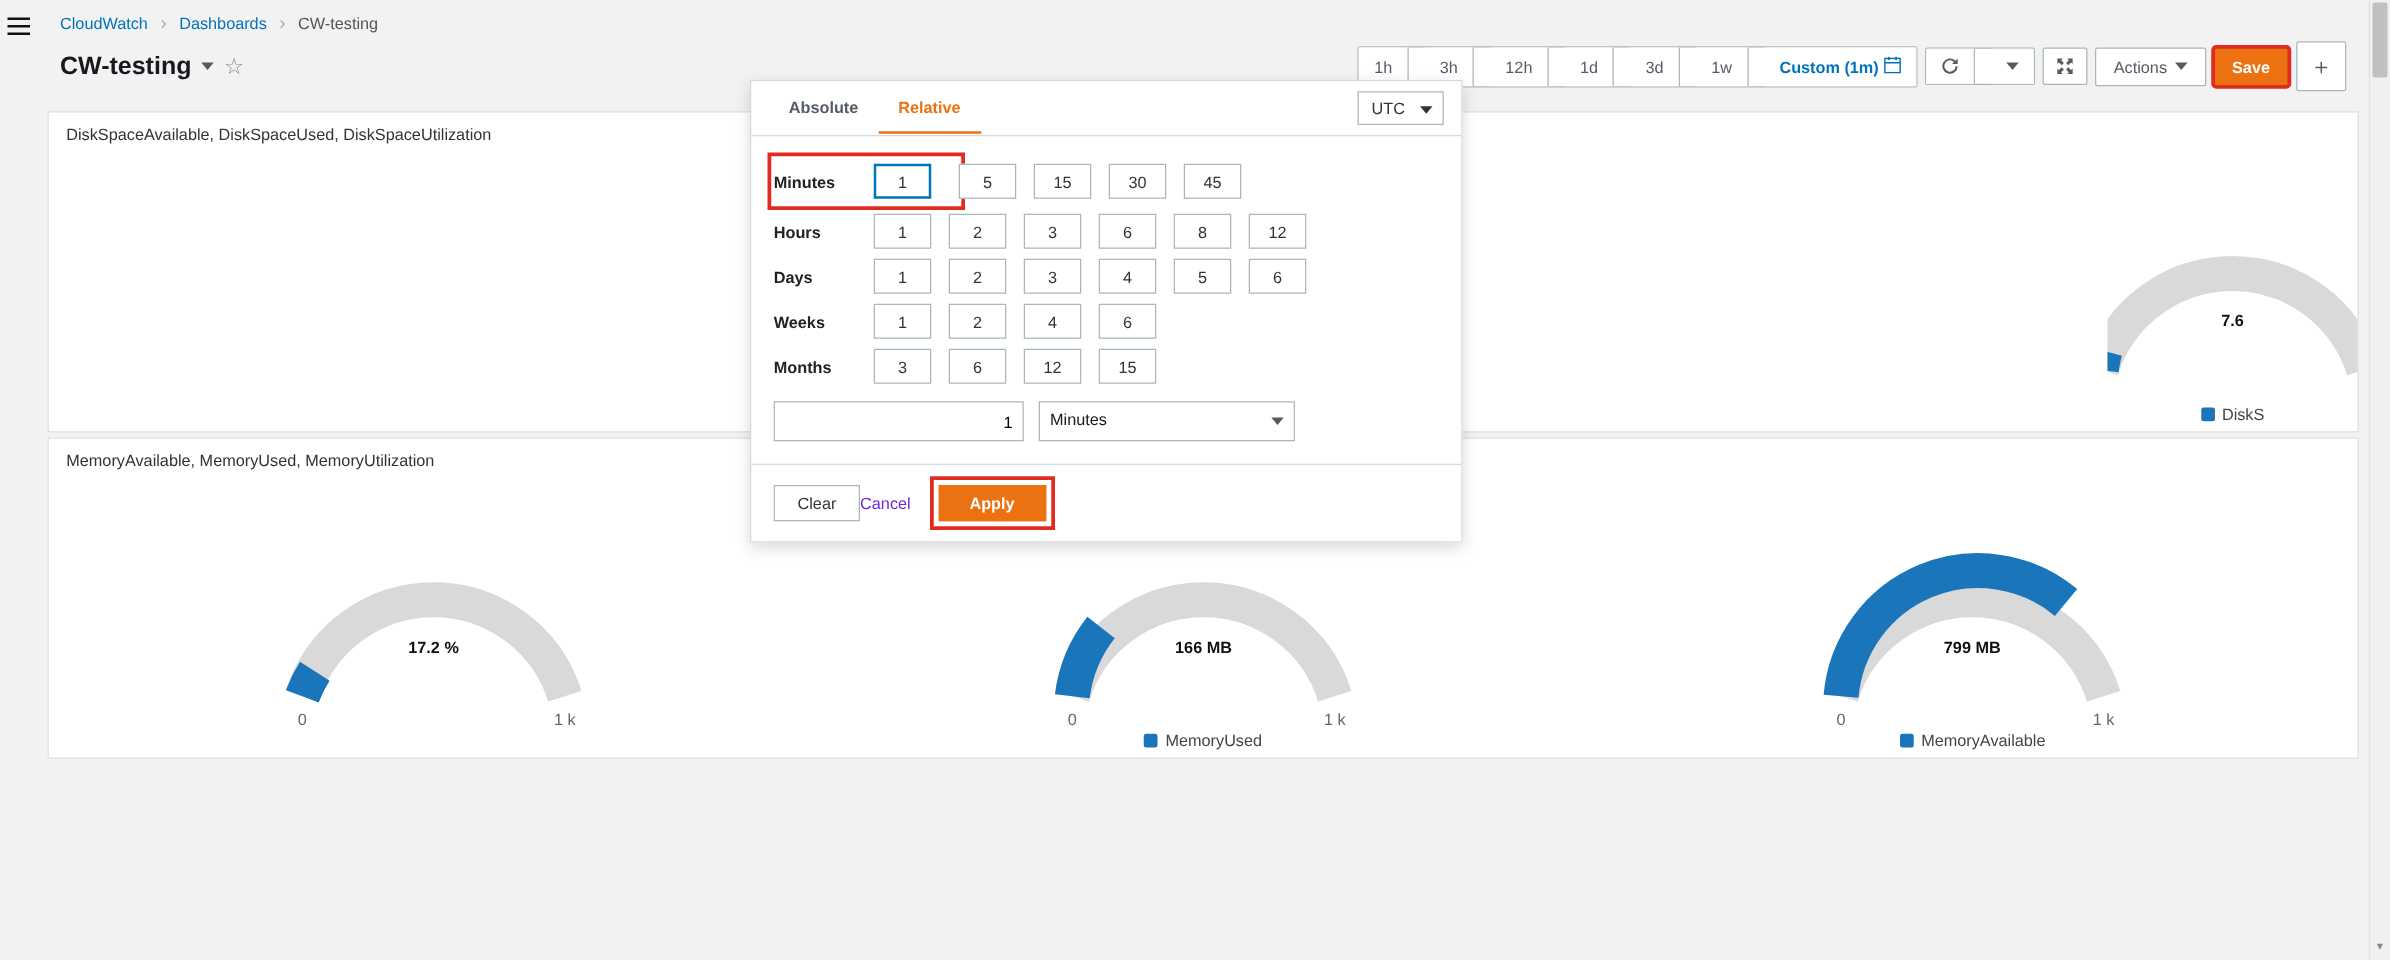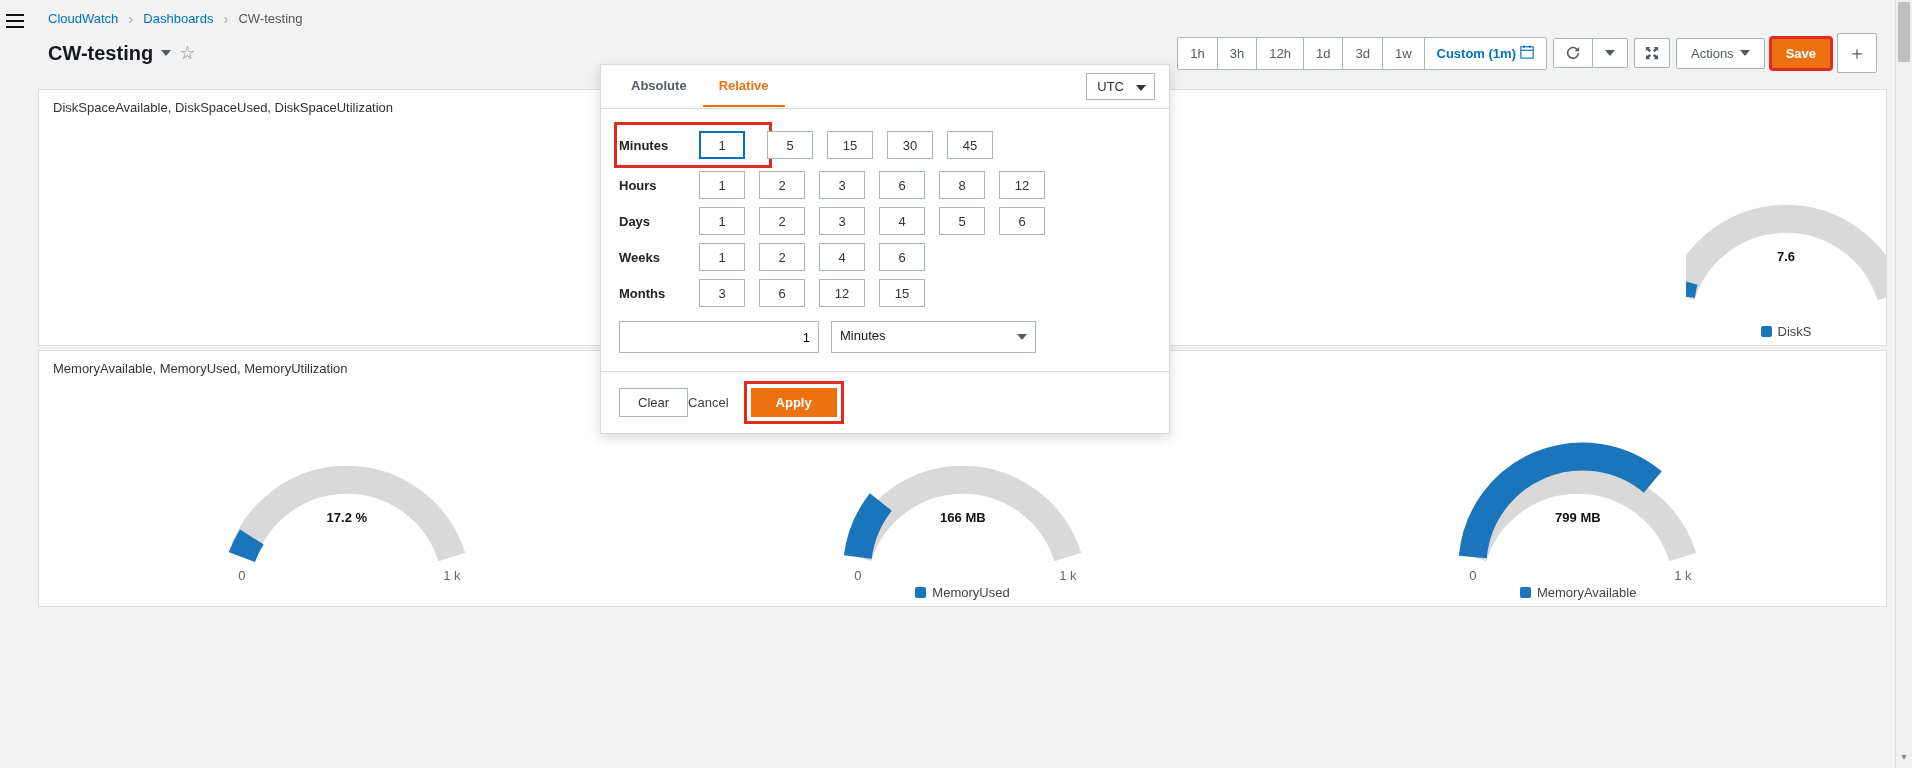--- a/index.html
+++ b/index.html
@@ -14,21 +14,21 @@
   .breadcrumbs { display:flex; align-items:center; gap:10px; padding:10px 10px 0 18px; color:#999;}
   .breadcrumbs a{color:#0073bb; text-decoration:none; cursor:pointer;}
   .breadcrumbs .sep{color:#aaa; font-size:15px;}
   .breadcrumbs .current{color:#555;}
   .header-row { display:flex; justify-content:space-between; align-items:center; padding:6px 18px 12px 18px;}
   .title-area { display:flex; align-items:center; gap:8px;}
   .title-area h1 { font-size:20px; font-weight:700;}
   .caret-down {display:inline-block; width:0;height:0;border-left:5px solid transparent;border-right:5px solid transparent;border-top:6px solid #545b64;}
   .star{font-size:18px;color:#888;}
   .toolbar { display:flex; gap:6px; align-items:center;}
-  .btn-group { display:flex; border:1px solid #aab7b8; border-radius:2px; background:#fff;}
+  .btn-group { display:flex; border:1px solid #aab7b8; border-radius:2px; background:#fff;gap:13px;}
   .btn-group > * { padding:7px 12px; border-right:1px solid #aab7b8; color:#545b64; cursor:pointer; background:#fff; display:flex; align-items:center; gap:4px; white-space:nowrap;}
   .btn-group > *:last-child{border-right:none;}
   .btn-group > .active { color:#0073bb; font-weight:700;}
   .btn { border:1px solid #aab7b8; border-radius:2px; background:#fff; padding:7px 14px; color:#545b64; cursor:pointer; display:flex; align-items:center; gap:6px;}
   .btn.icon{padding:7px 10px;}
   .btn.save { background:#ec7211; border-color:#ec7211; color:#fff; font-weight:700;}
   .red-box { outline:3px solid #e02b20; outline-offset:-1px;}
   .widgets { padding:0 8px; }
   .widget { background:#fff; border:1px solid #ddd; margin:4px 0; position:relative;}
   .widget-title { padding:10px 14px 6px; color:#333;}
@@ -51,21 +51,21 @@
   .chip{border:1px solid #aab7b8; width:46px; height:28px; display:flex; align-items:center; justify-content:center; color:#333; background:#fff; cursor:pointer; margin-right:14px;}
   .chip.selected{border:2px solid #0073bb;}
   .minutes-lbl-wrap{outline:3px solid #e02b20; outline-offset:2px; padding:4px 8px 4px 0;}
   .custom-row{display:flex; gap:12px; margin-top:14px;}
   .custom-row input[type=text]{flex:0 1 200px; border:1px solid #aab7b8; padding:6px 8px; text-align:right; height:32px;}
   .custom-row .sel{flex:0 1 205px; border:1px solid #aab7b8; padding:6px 8px; position:relative; cursor:pointer; height:32px;}
   .custom-row .sel .caret-down{position:absolute; right:8px; top:12px;}
   .pop-footer{border-top:1px solid #d5dbdb; padding:12px 18px; display:flex; justify-content:flex-start; align-items:center;}
   .foot-right{display:flex; align-items:center; gap:18px;}
   .btn-clear{border:1px solid #aab7b8; padding:6px 18px; background:#fff; cursor:pointer; color:#333;}
-  .btn-cancel{background:transparent;border:none; color:#404040; cursor:pointer;}
+  .btn-cancel{background:transparent;border:none; color:#6d28d9; cursor:pointer;}
   .btn-apply{background:#ec7211; border:1px solid #ec7211; color:#fff; font-weight:700; padding:6px 24px; cursor:pointer;}
   .apply-wrap{outline:3px solid #e02b20; padding:4px;}
   .cal-icon svg, .icon svg{width:14px;height:14px;}
 </style>
 </head>
 <body>
 
 <div class="hamburger">
     <div></div>
     <div></div>

